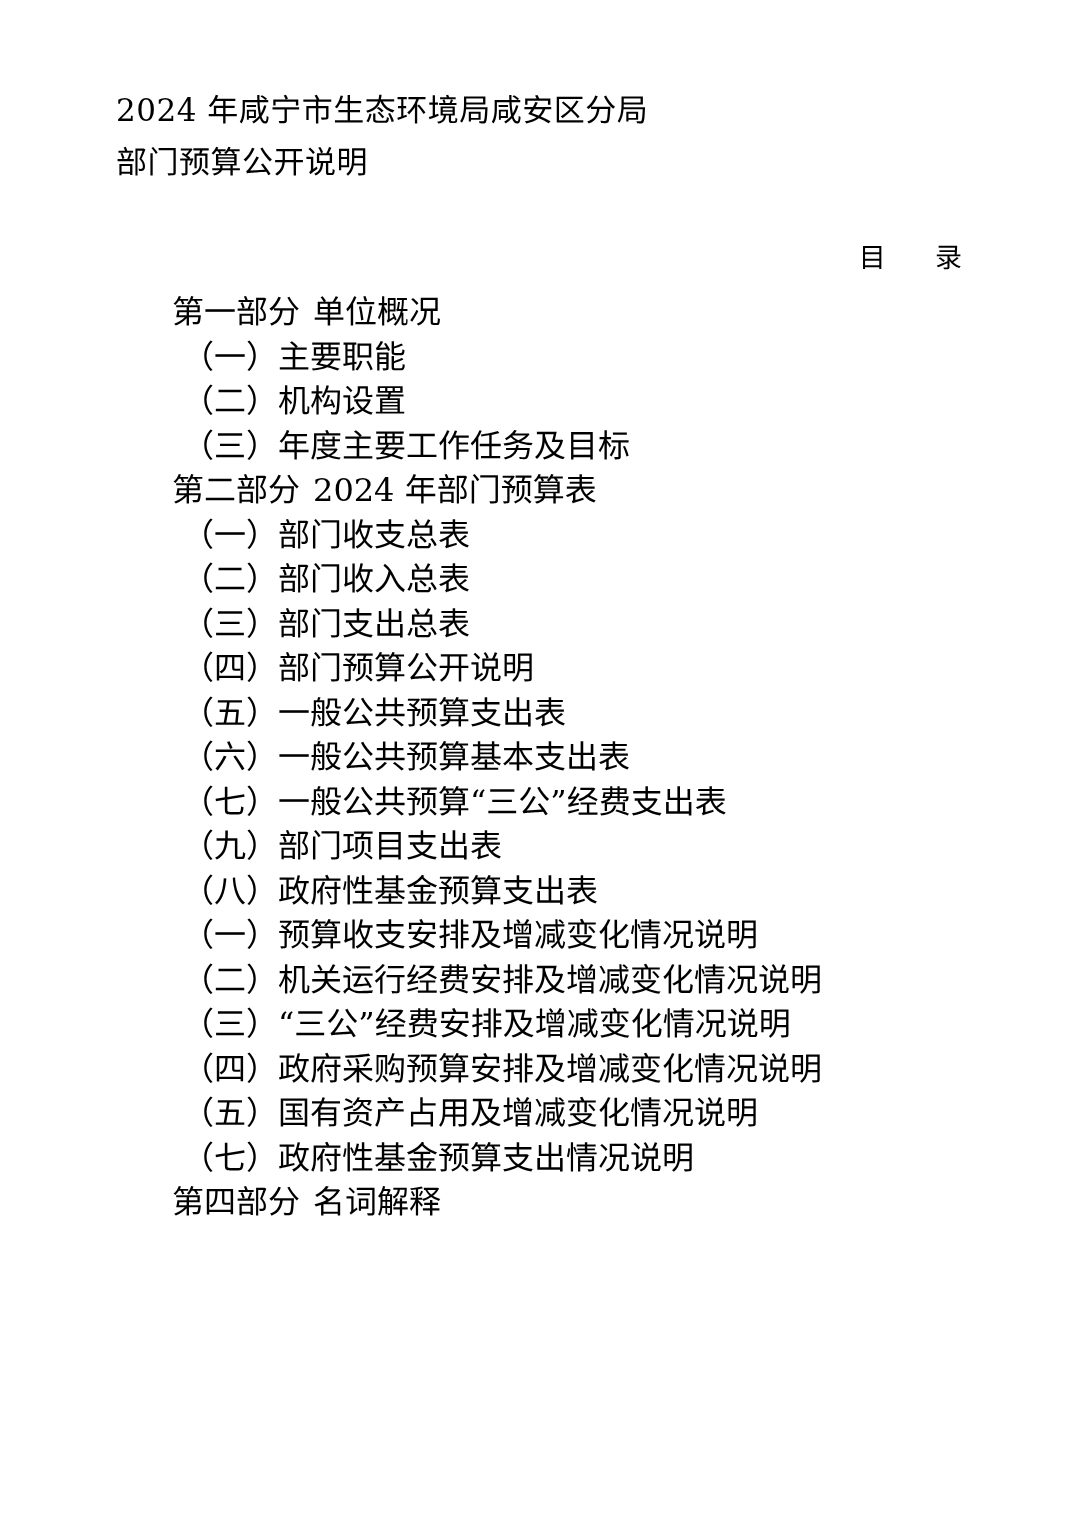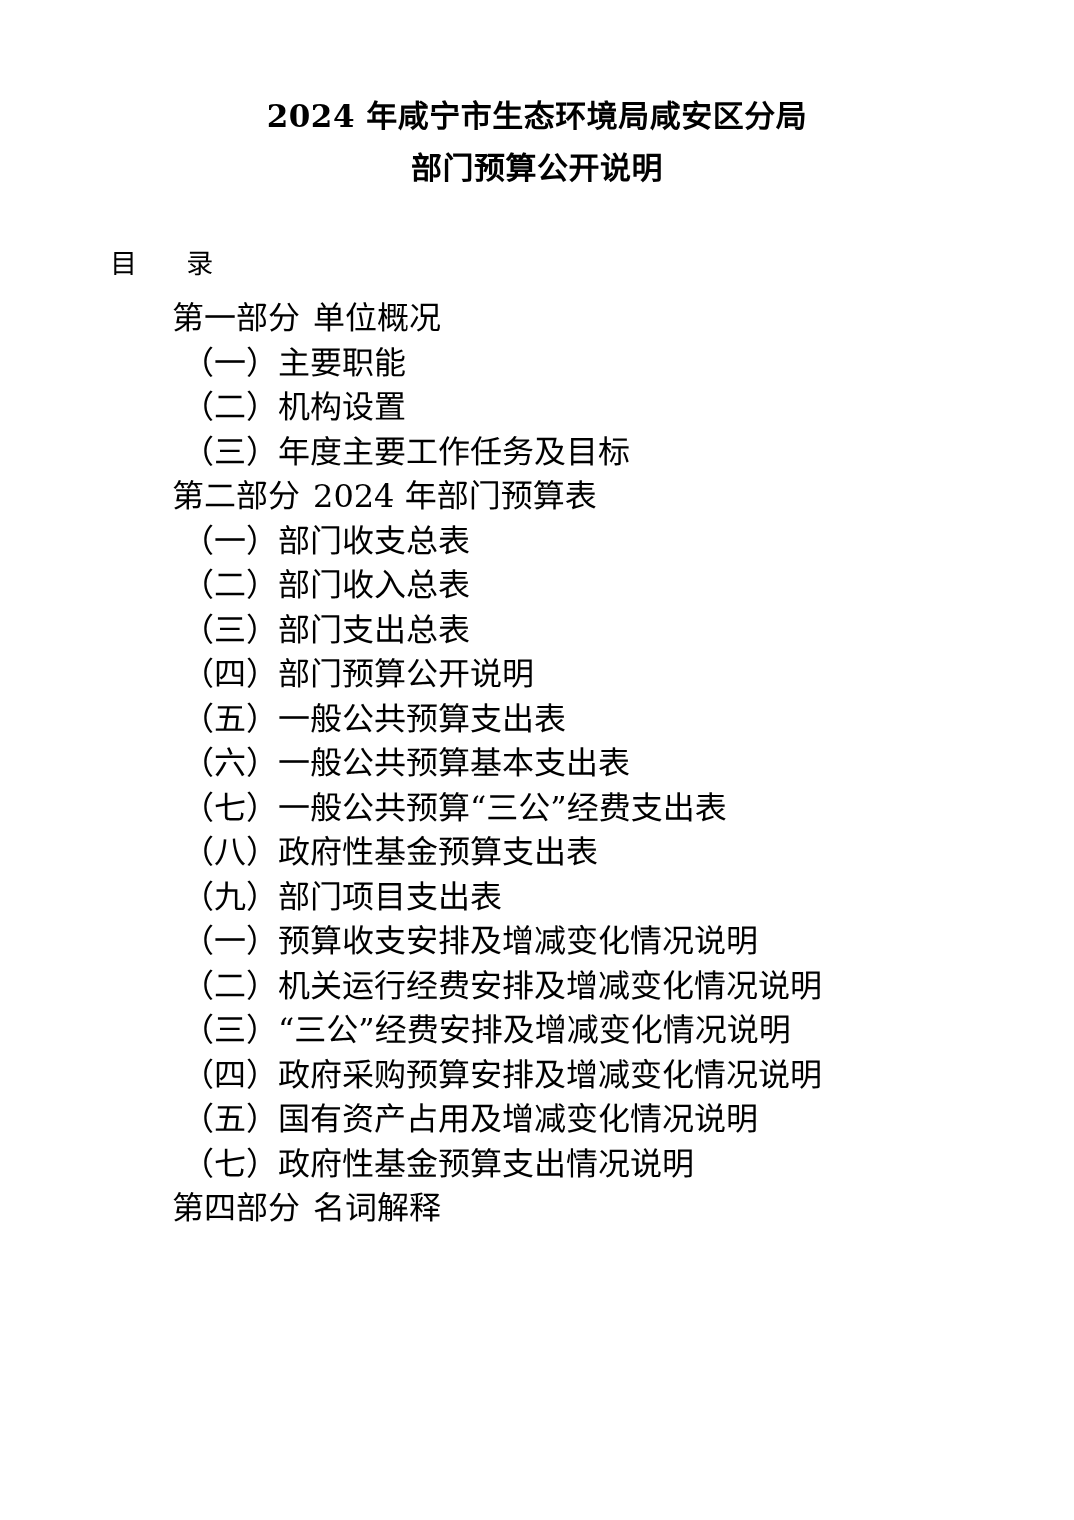--- a/index.html
+++ b/index.html
@@ -17,32 +17,31 @@
     overflow: hidden;
   }
   .page {
     box-sizing: border-box;
     width: 1074px;
     height: 1520px;
     padding: 78px 110px 0 110px;
     position: relative;
   }
   .doc-title {
-    text-align: center;
     font-size: 31px;
-    font-weight: bold;
+    font-weight: normal;
     line-height: 52px;
     letter-spacing: 0.5px;
-    margin: 12px;
+    margin: 6px;
   }
   .doc-title .line {
     display: block;
   }
   .toc-heading {
-    text-align: left;
+    text-align: right;
     font-size: 27px;
     line-height: 36px;
     margin-top: 52px;
     margin-bottom: 14px;
     letter-spacing: 2px;
   }
   .toc-heading .spacer {
     display: inline-block;
     width: 26px;
   }
@@ -92,22 +91,22 @@
       <li class="toc-item level-2"><span>（二）机构设置</span></li>
       <li class="toc-item level-2"><span>（三）年度主要工作任务及目标</span></li>
       <li class="toc-item level-1"><span class="part-label">第二部分</span><span class="part-gap"></span><span>2024 年部门预算表</span></li>
       <li class="toc-item level-2"><span>（一）部门收支总表</span></li>
       <li class="toc-item level-2"><span>（二）部门收入总表</span></li>
       <li class="toc-item level-2"><span>（三）部门支出总表</span></li>
       <li class="toc-item level-2"><span>（四）部门预算公开说明</span></li>
       <li class="toc-item level-2"><span>（五）一般公共预算支出表</span></li>
       <li class="toc-item level-2"><span>（六）一般公共预算基本支出表</span></li>
       <li class="toc-item level-2"><span>（七）一般公共预算“三公”经费支出表</span></li>
+      <li class="toc-item level-2"><span>（九）部门项目支出表</span></li>
       <li class="toc-item level-2"><span>（八）政府性基金预算支出表</span></li>
-      <li class="toc-item level-2"><span>（九）部门项目支出表</span></li>
       <li class="toc-item level-2"><span>（一）预算收支安排及增减变化情况说明</span></li>
       <li class="toc-item level-2"><span>（二）机关运行经费安排及增减变化情况说明</span></li>
       <li class="toc-item level-2"><span>（三）“三公”经费安排及增减变化情况说明</span></li>
       <li class="toc-item level-2"><span>（四）政府采购预算安排及增减变化情况说明</span></li>
       <li class="toc-item level-2"><span>（五）国有资产占用及增减变化情况说明</span></li>
       <li class="toc-item level-2"><span>（七）政府性基金预算支出情况说明</span></li>
       <li class="toc-item level-1"><span class="part-label">第四部分</span><span class="part-gap"></span><span>名词解释</span></li>
     </ul>
 
 </div>

